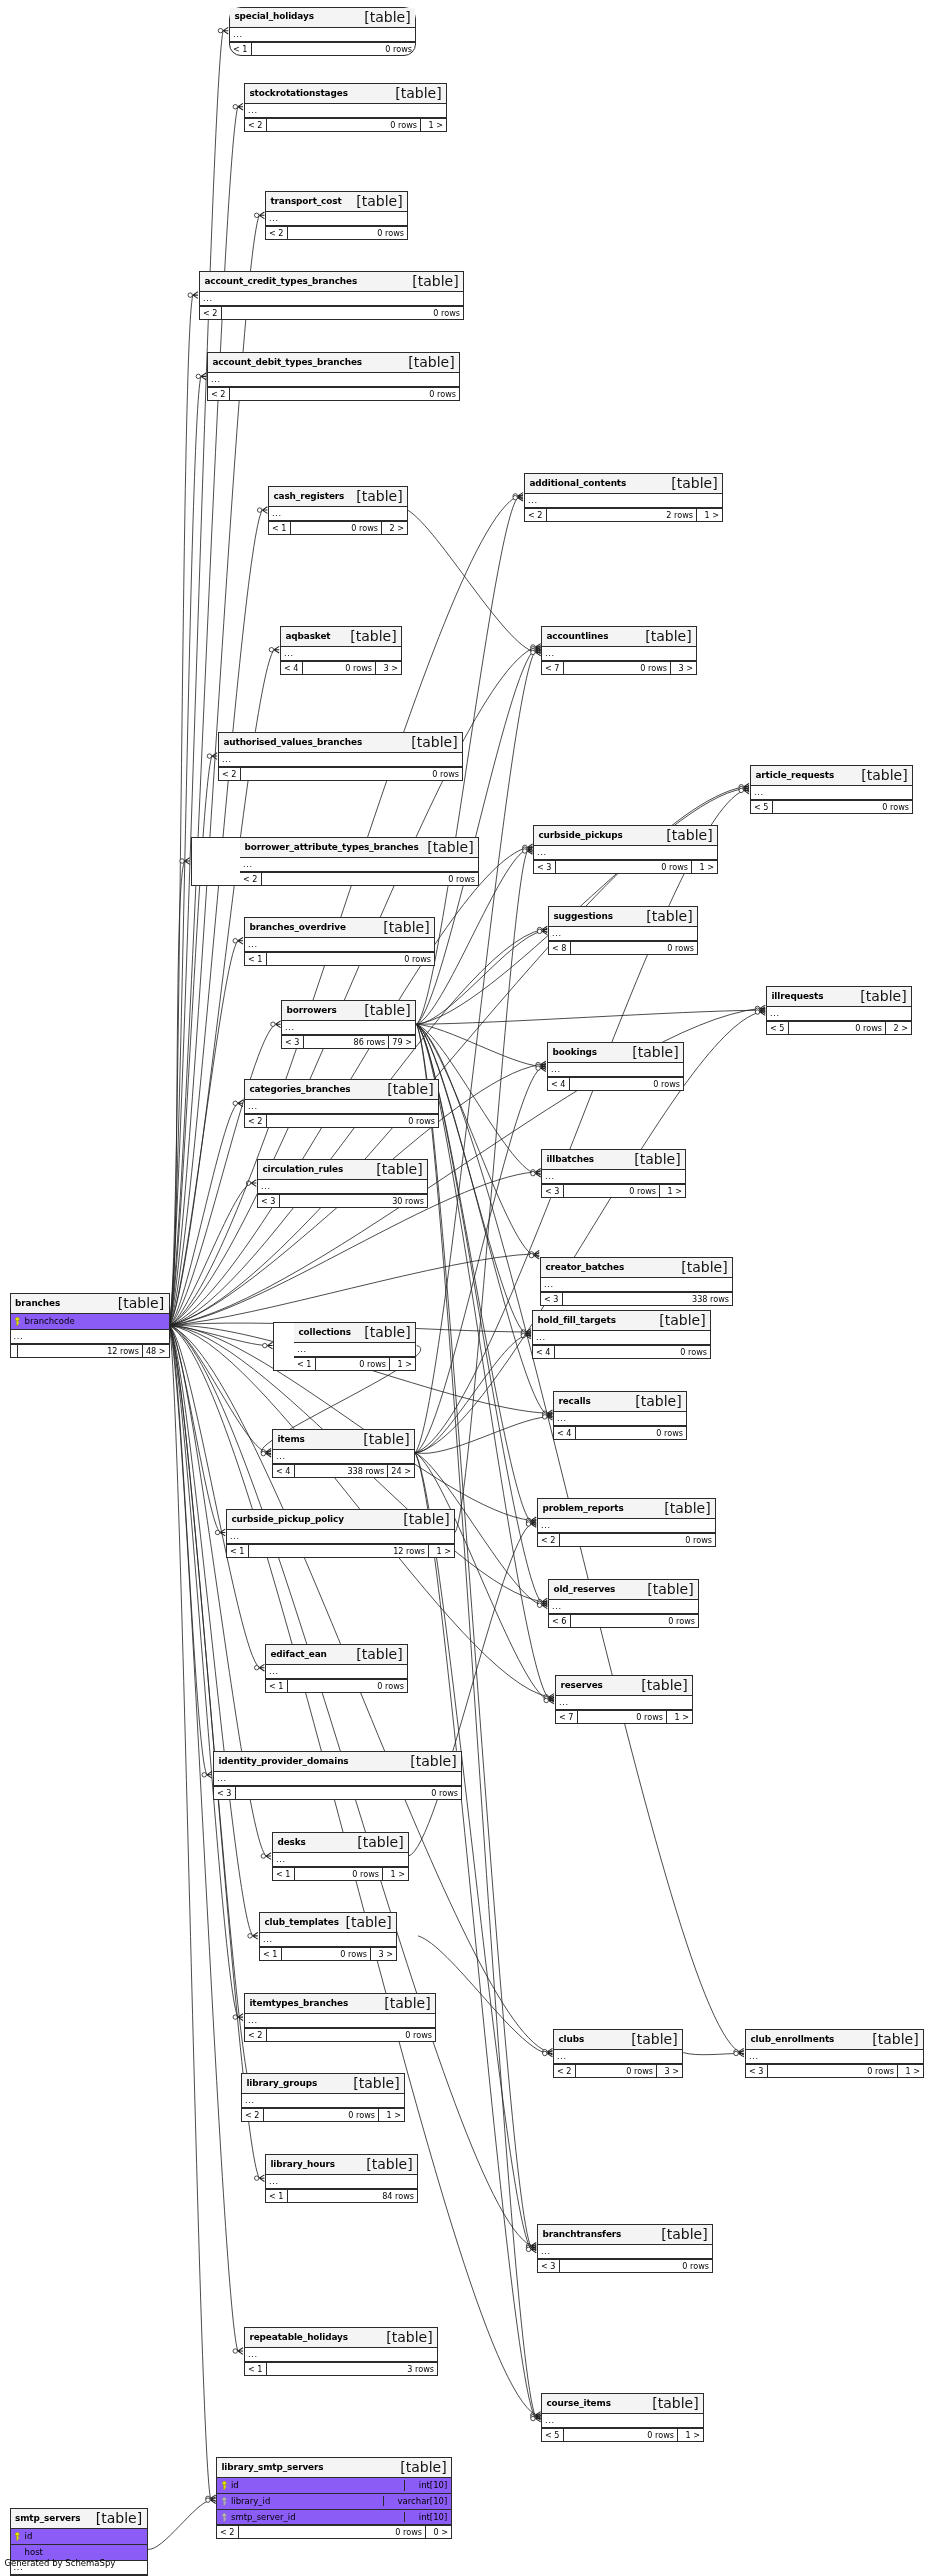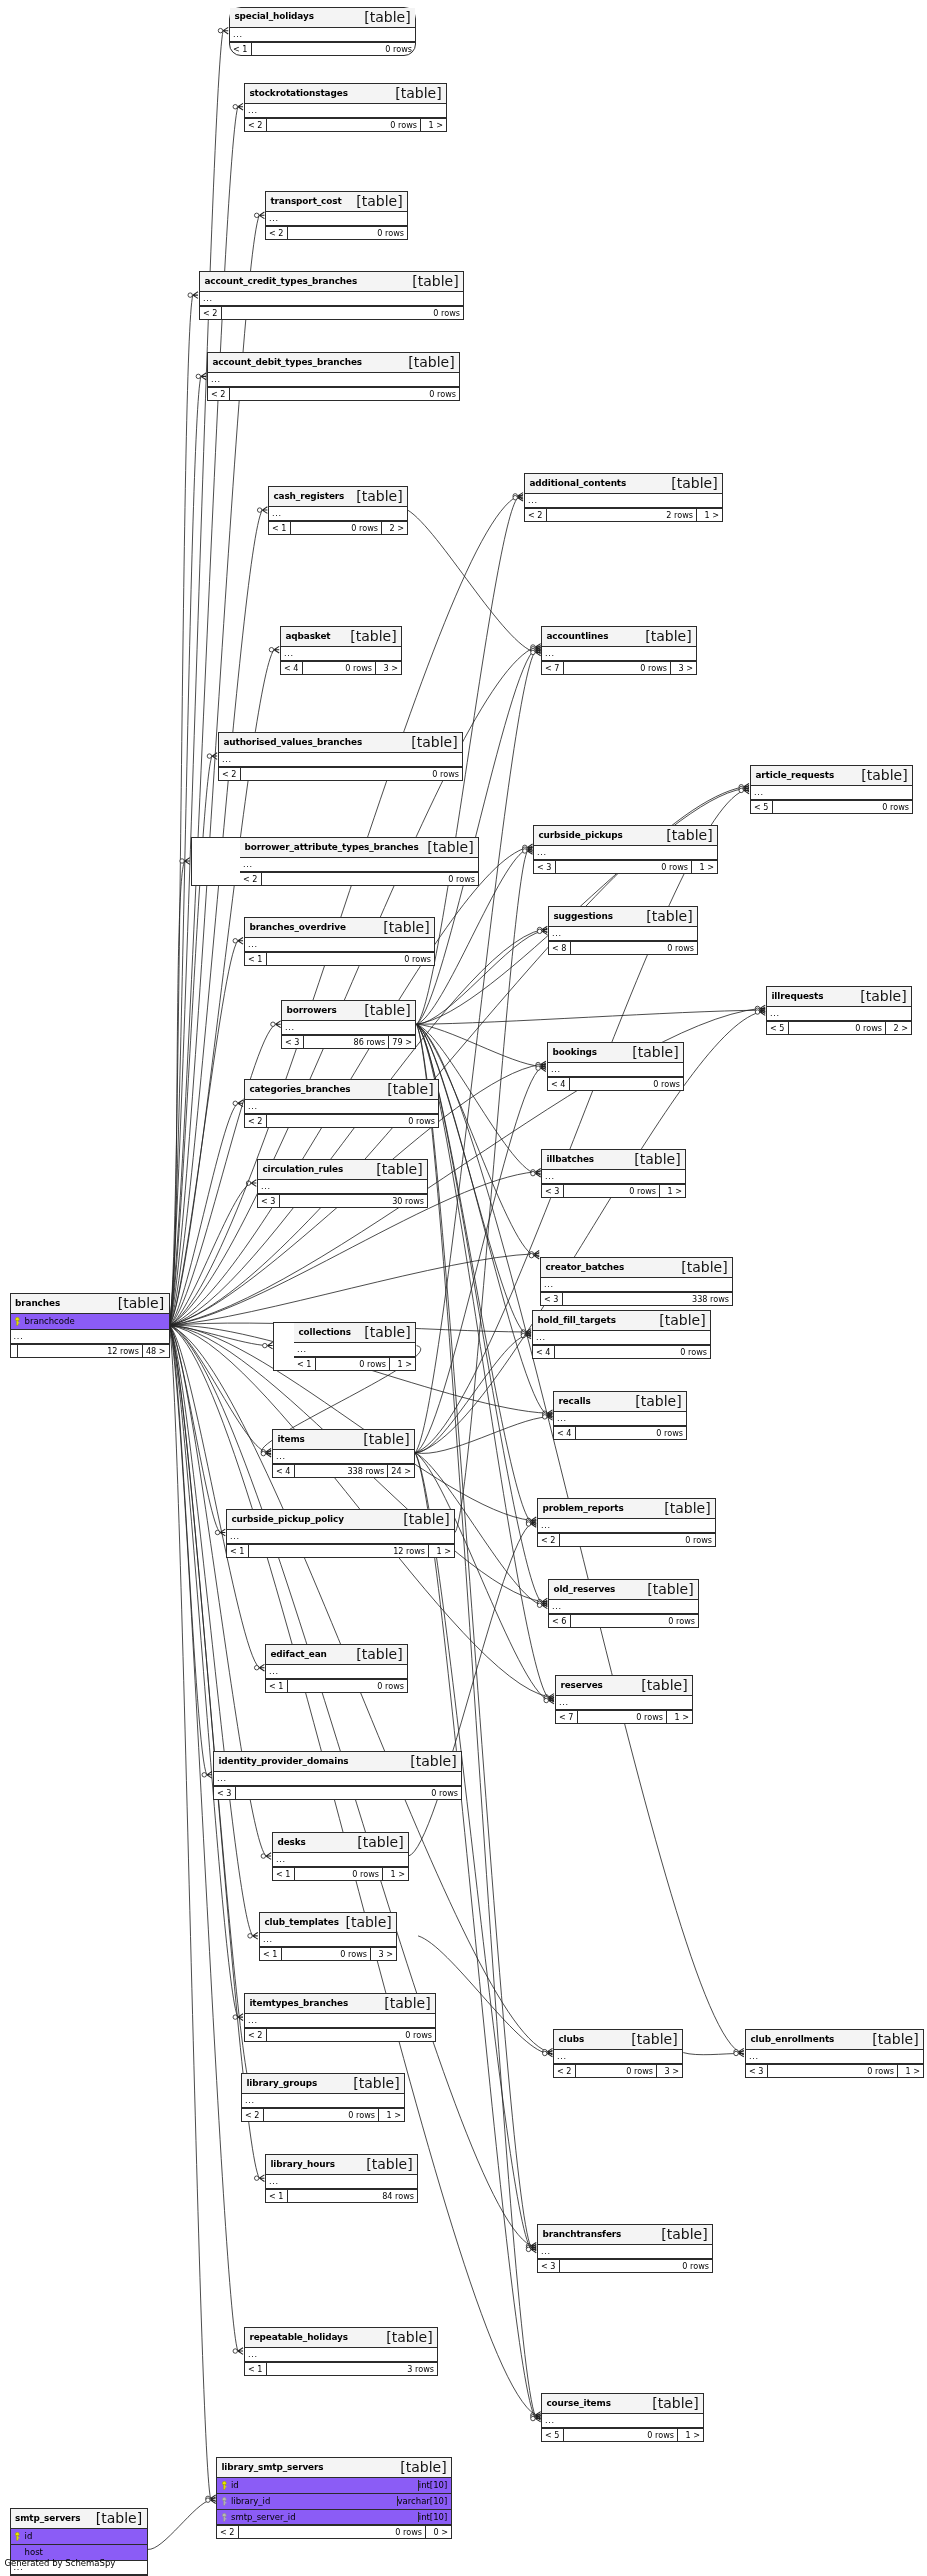--- a/index.html
+++ b/index.html
@@ -73,21 +73,21 @@
     border-bottom: 0.9px solid #2b2b2b;
     padding: 2.2px 3.7px 2.2px 3.7px;
     white-space: nowrap;
     background: #8b5cf6;
     min-height: 10.3px;
   }
   .tbl .col:last-of-type { border-bottom: none; }
   .tbl .col .cname { flex: 1 1 auto; padding-left: 2.2px; }
   .tbl .col .ctype {
     flex: 0 0 auto;
-    padding-left: 0;
+    padding-left: 14px;
     border-left: 0.9px solid #2b2b2b;
     margin-left: 8px;
     margin-right: -3.7px;
     padding-right: 3.7px;
     align-self: stretch;
     display: flex;
     align-items: center;
   }
   .tbl .ellipsis {
     padding: 2.2px 3.7px 3px 3px;

